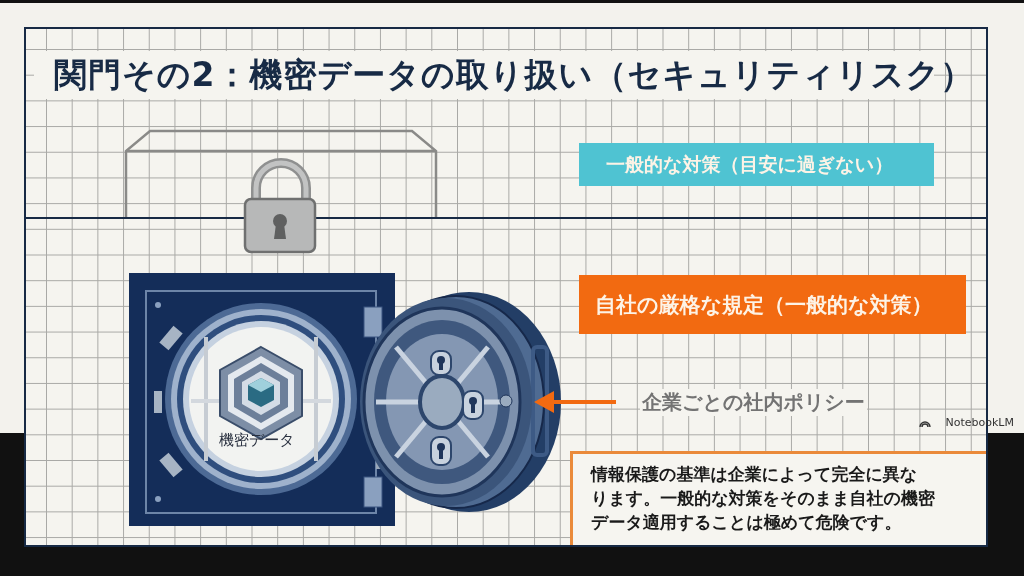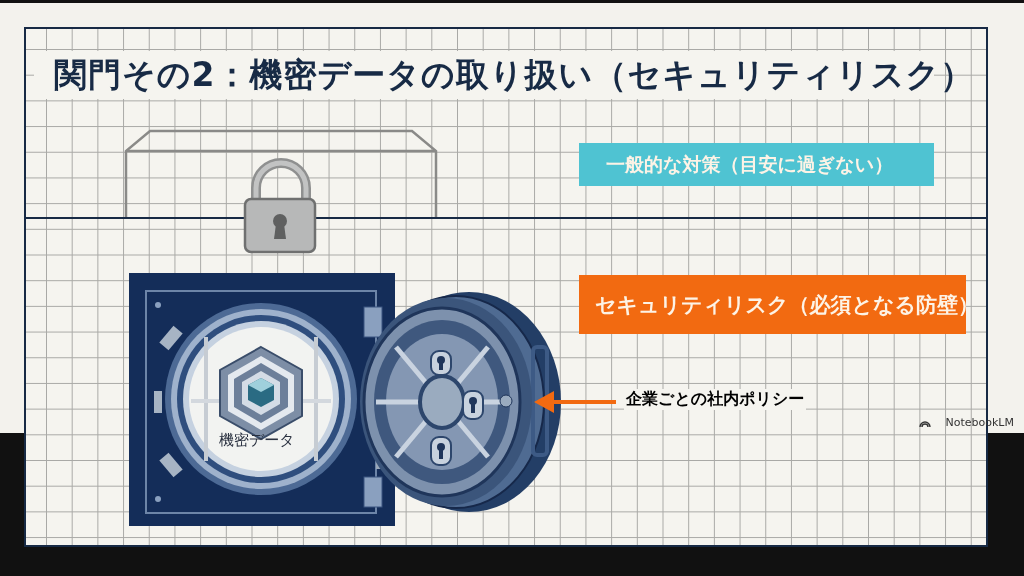--- a/index.html
+++ b/index.html
@@ -41,21 +41,21 @@
     position: absolute; color: #fdf3e6; font-weight: bold;
     font-size: 19px; display: flex; align-items: center; padding-left: 16px;
     box-sizing: border-box; white-space: nowrap;
   }
   .tag-general { left: 553px; top: 114px; width: 355px; height: 43px; background: #4fc3d2; padding-left: 27px; }
   .tag-strict  { left: 553px; top: 246px; width: 387px; height: 59px; background: #f26a11; font-size: 21px; }
   .policy {
     position: absolute; left: 514px; top: 360px; display: flex; align-items: center;
   }
   .policy-label {
-    font-size: 16px; font-weight: bold; color: #000000; margin-left: 8px; white-space: nowrap;
+    font-size: 20px; font-weight: bold; color: #737373; margin-left: 24px; white-space: nowrap;
     background: #f5f4ef; padding: 0 2px;
   }
   .note {
     position: absolute; left: 544px; top: 422px; width: 432px; height: 100px;
     border: 3px solid #ea8a3a; background: #f6f5f0; box-sizing: border-box;
     padding: 8px 18px; font-size: 17px; font-weight: bold; color: #1a1a1a; line-height: 24px;
   }
   .watermark {
     position: absolute; right: 10px; bottom: 4px; font-size: 11px; color: #333;
     display: flex; align-items: center; gap: 15px;
@@ -156,28 +156,33 @@
         <circle cx="480" cy="372" r="6" fill="#9aabbf" stroke="#1f355a"></circle>
       </g>
 
       <g>
         <line x1="520" y1="373" x2="590" y2="373" stroke="#f26a11" stroke-width="4"></line>
         <polygon points="508,373 528,362 528,384" fill="#f26a11"></polygon>
       </g>
     </svg>
 
     <div class="tag tag-general">一般的な対策（目安に過ぎない）</div>
-    <div class="tag tag-strict">セキュリティリスク（必須となる防壁）</div>
+    <div class="tag tag-strict">自社の厳格な規定（一般的な対策）</div>
 
     <div style="position:absolute; left:193px; top:402px; font-size:15px; font-weight:normal; color:#2a3140;">機密データ</div>
 
     <div class="policy" style="left:590px;">
       <span class="policy-label">企業ごとの社内ポリシー</span>
     </div>
 
+    <div class="note">
+      <div>情報保護の基準は企業によって完全に異な</div>
+      <div>ります。一般的な対策をそのまま自社の機密</div>
+      <div>データ適用することは極めて危険です。</div>
+    </div>
   </div>
 
   <div class="watermark">
     <svg width="12" height="10">
       <path d="M1,9 a5,5 0 0 1 10,0 M3,9 a3,3 0 0 1 6,0" fill="none" stroke="#333" stroke-width="1.4"></path>
     </svg>
     <span>NotebookLM</span>
   </div>
 </div>
 

